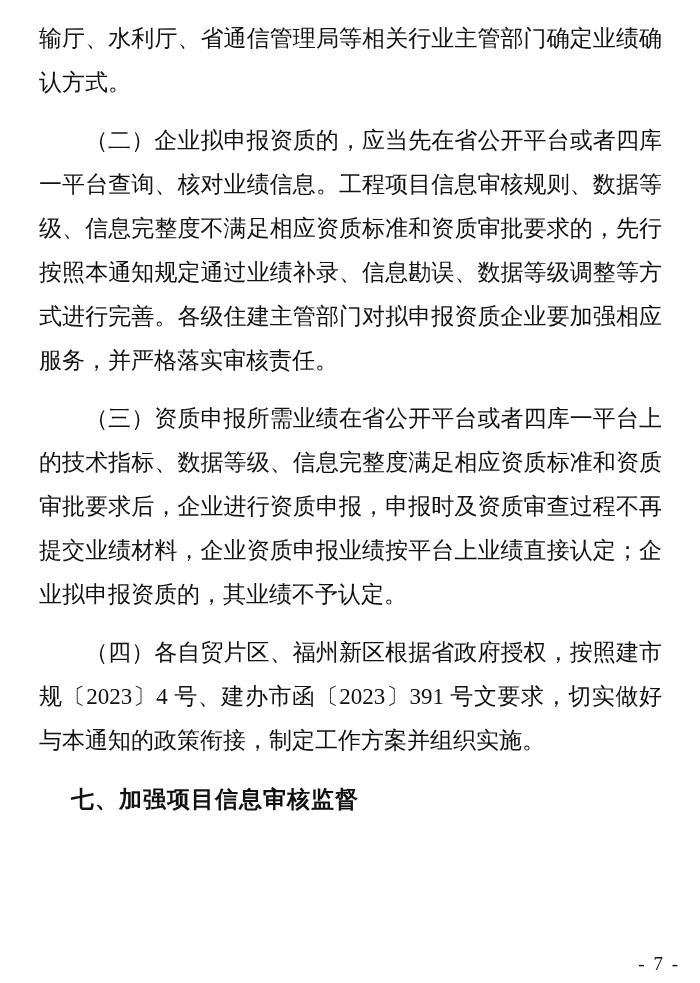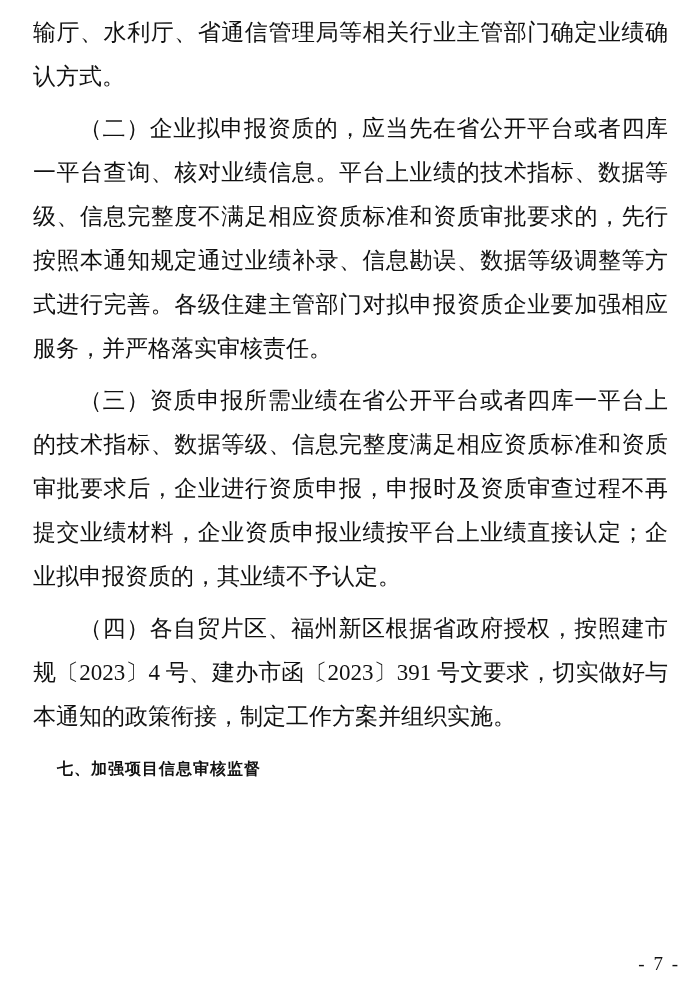--- a/index.html
+++ b/index.html
@@ -14,28 +14,28 @@
     overflow: hidden;
     font-family: "Liberation Serif", "DejaVu Serif", serif;
     color: #111111;
   }
   .text-block {
     font-size: 23px;
     line-height: 44px;
     text-align: justify;
   }
   .para {
-    margin: 8px;
+    margin: 14px;
     text-indent: 2em;
     text-align: justify;
   }
   .para.no-indent { text-indent: 0; }
   .section-heading {
     margin: 0;
-    font-size: 16px;
+    font-size: 23px;
     line-height: 44px;
     font-weight: bold;
     text-indent: 2em;
     text-align: left;
     font-family: "Liberation Sans", "DejaVu Sans", sans-serif;
     letter-spacing: 1px;
   }
   .lead-bold { font-weight: bold; }
   .page-number {
     position: absolute;
@@ -47,19 +47,19 @@
     color: #111111;
     font-family: "Liberation Serif", "DejaVu Serif", serif;
   }
 </style>
 </head>
 <body>
 
 <div class="page">
   <div class="text-block">
     <p class="para no-indent">输厅、水利厅、省通信管理局等相关行业主管部门确定业绩确认方式。</p>
-    <p class="para">（二）企业拟申报资质的，应当先在省公开平台或者四库一平台查询、核对业绩信息。平台上业绩的技术指标、数据等级、信息完整度不满足相应资质标准和资质审批要求的，先行按照本通知规定通过业绩补录、信息勘误、数据等级调整等方式进行完善。各级住建主管部门对拟申报资质企业要加强相应服务，并严格落实审核责任。</p>
+    <p class="para">（二）企业拟申报资质的，应当先在省公开平台或者四库一平台查询、核对业绩信息。工程项目信息审核规则、数据等级、信息完整度不满足相应资质标准和资质审批要求的，先行按照本通知规定通过业绩补录、信息勘误、数据等级调整等方式进行完善。各级住建主管部门对拟申报资质企业要加强相应服务，并严格落实审核责任。</p>
     <p class="para">（三）资质申报所需业绩在省公开平台或者四库一平台上的技术指标、数据等级、信息完整度满足相应资质标准和资质审批要求后，企业进行资质申报，申报时及资质审查过程不再提交业绩材料，企业资质申报业绩按平台上业绩直接认定；企业拟申报资质的，其业绩不予认定。</p>
     <p class="para">（四）各自贸片区、福州新区根据省政府授权，按照建市规〔2023〕4 号、建办市函〔2023〕391 号文要求，切实做好与本通知的政策衔接，制定工作方案并组织实施。</p>
     <h2 class="section-heading">七、加强项目信息审核监督</h2>
   </div>
   <div class="page-number">- 7 -</div>
 </div>
 
 </body></html>

